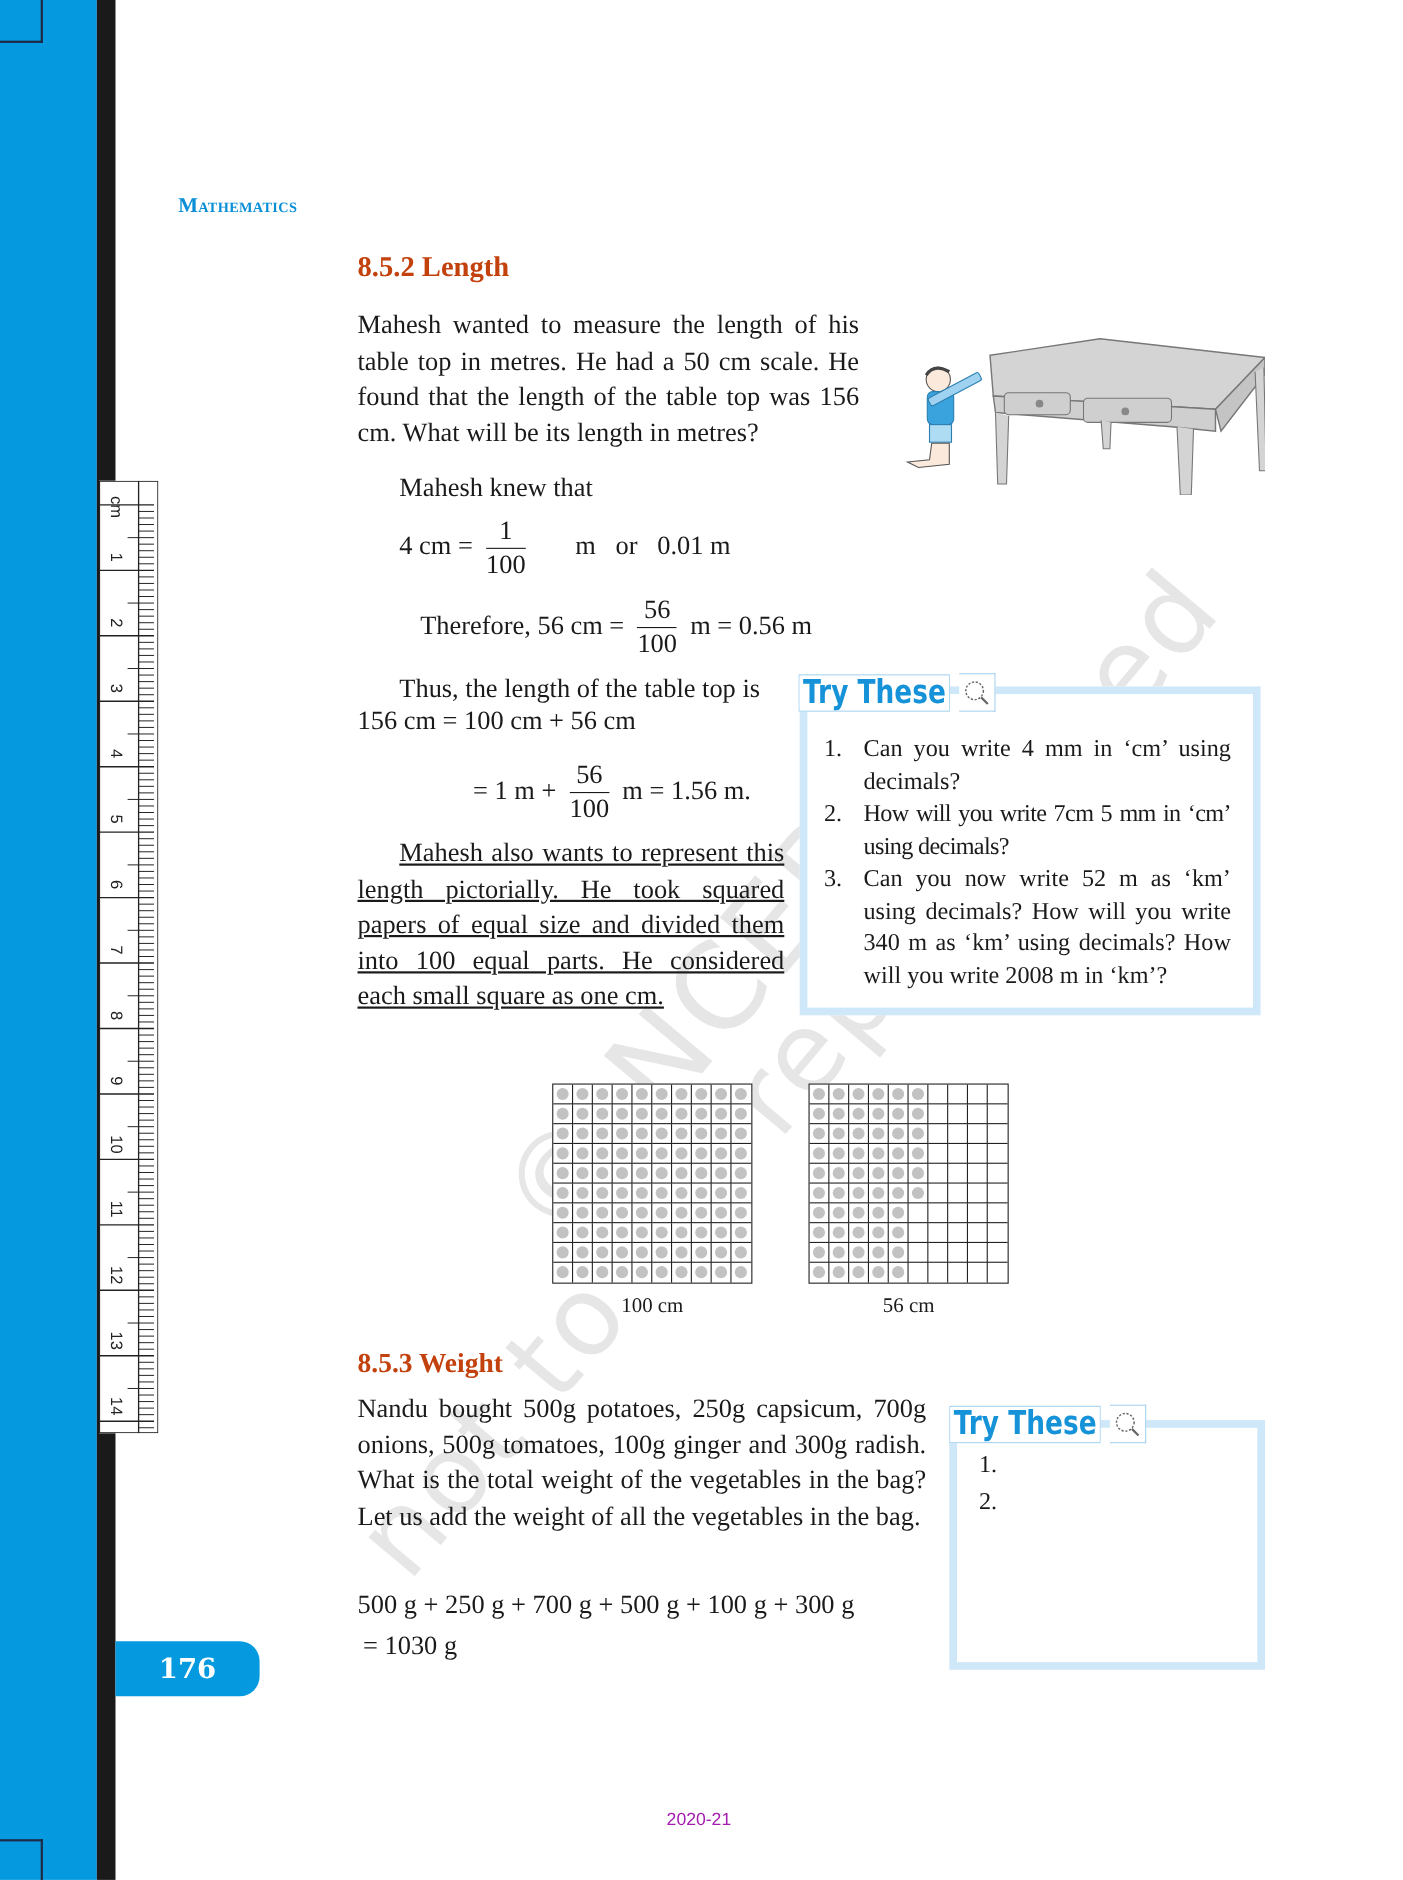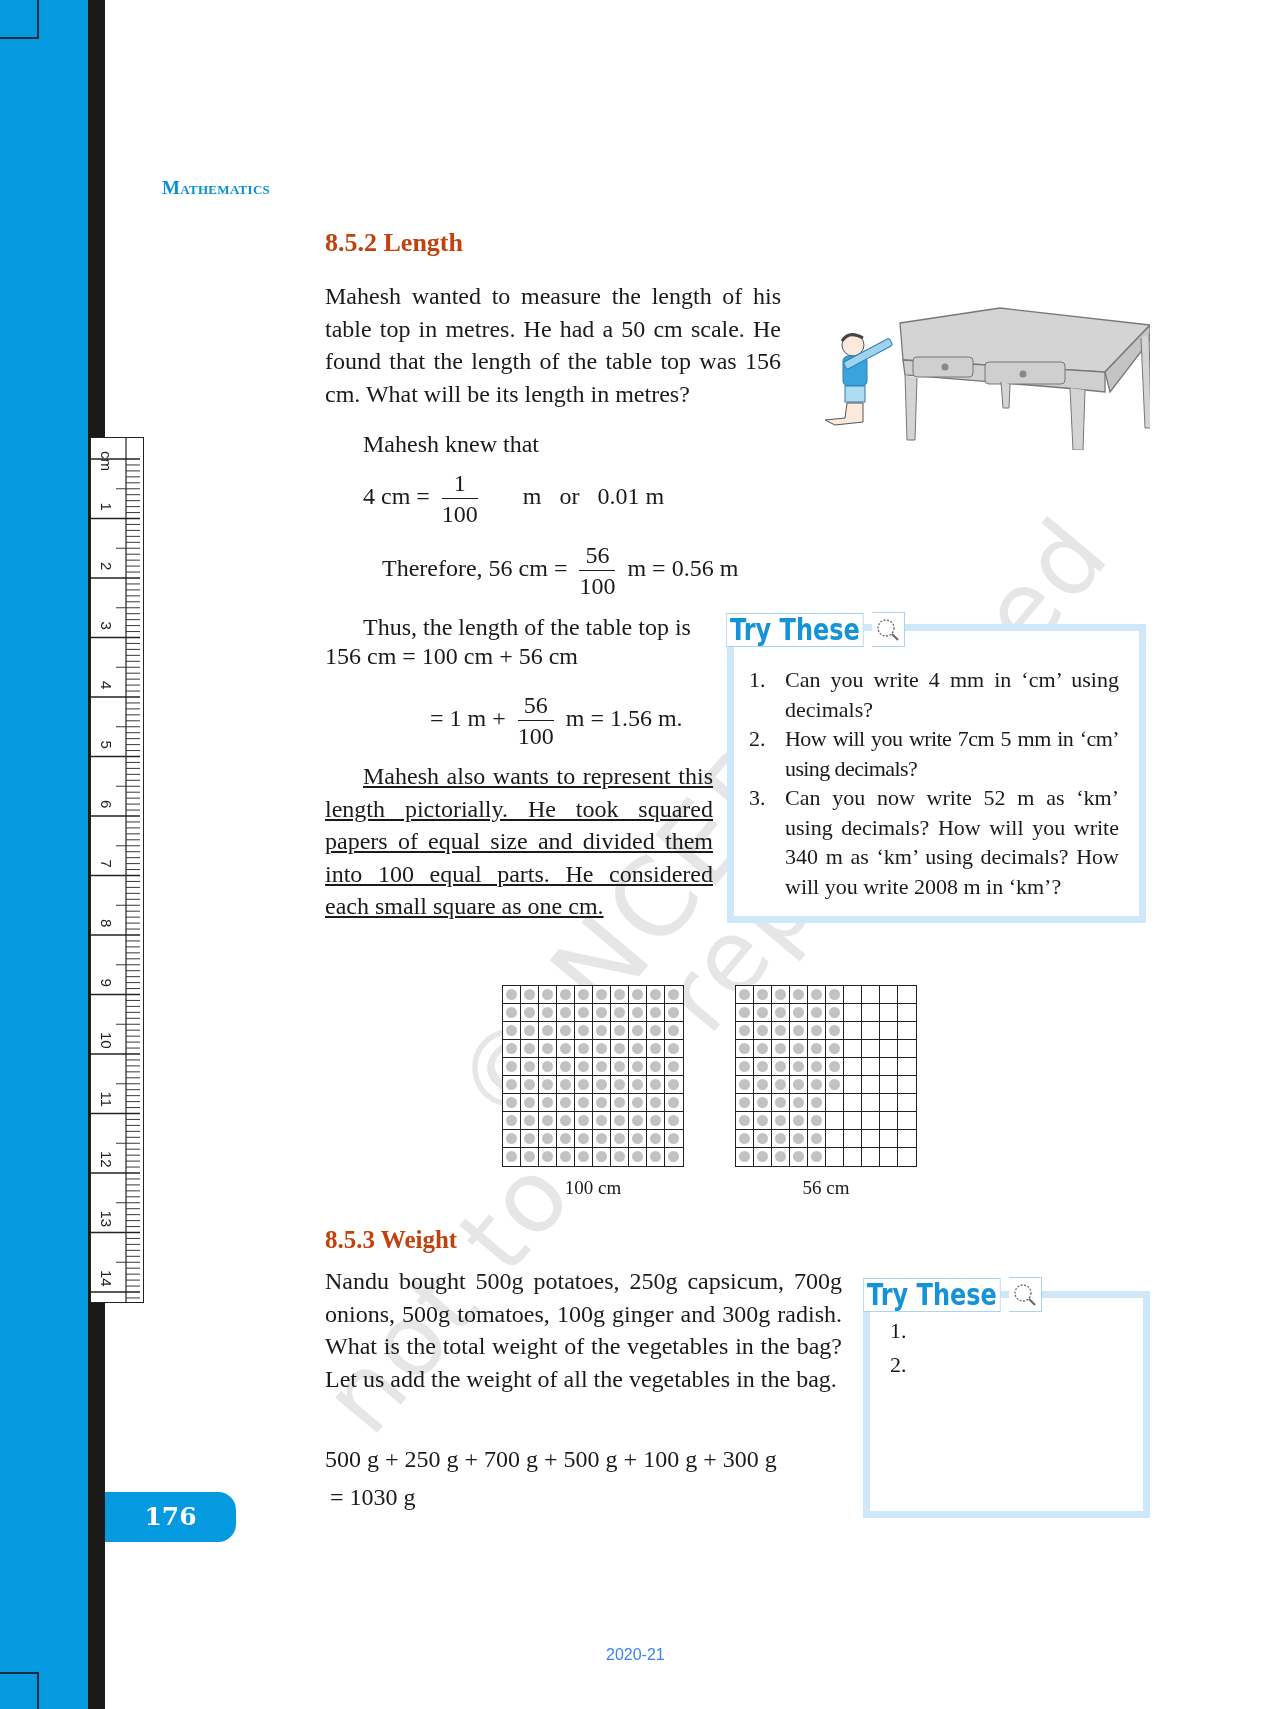--- a/index.html
+++ b/index.html
@@ -12,21 +12,21 @@
   .crop-mark-bottom { left:0; top:1672px; width:37px; height:37px; border-right:2px solid #1f2a44; border-top:2px solid #1f2a44; }
   .header-subject { left:162px; top:177px; color:#0a8fd6; font-weight:bold; font-size:15px; letter-spacing:0.3px; font-variant:small-caps; font-size:19px; }
   .section-title { color:#c2410c; font-weight:bold; font-size:26px; }
   .para { font-size:24px; line-height:32.5px; text-align:justify; }
   .math { font-size:24px; white-space:nowrap; }
   .frac { display:inline-block; vertical-align:middle; text-align:center; margin:0 6px; }
   .frac .num { display:block; border-bottom:1.5px solid #1a1a1a; padding:0 3px; line-height:30px; }
   .frac .den { display:block; line-height:30px; }
   .ruler { left:90px; top:437px; width:54px; height:866px; background:#fff; }
   .page-tab { left:105px; top:1492px; width:131px; height:50px; background:#0599e0; border-radius:0 18px 18px 0; color:#fff; font-weight:bold; font-size:25px; text-align:center; line-height:50px; font-family:"DejaVu Serif", serif; }
-  .year { left:606px; top:1646px; font-family:"Liberation Sans", sans-serif; font-size:16px; color:#3b82f6; }
+  .year { left:606px; top:1646px; font-family:"Liberation Sans", sans-serif; font-size:16px; color:#a21caf; }
   .try-box { border:7px solid #cfe8f9; background:#fff; }
   .try-label { background:#fff; border:1.5px solid #a9d4f2; color:#1693d8; font-family:"DejaVu Sans", sans-serif; font-weight:bold; font-size:30px; line-height:32px; padding:0 4px; transform:scaleX(0.8); transform-origin:left center; white-space:nowrap; }
   .try-list { list-style:none; margin:0; padding:0; font-size:22px; line-height:29.5px; }
   .try-list li { display:flex; text-align:justify; }
   .try-list .n { width:36px; flex:none; }
   .try-list .t { flex:1; }
   .grid { display:grid; grid-template-columns:repeat(10, 18px); grid-template-rows:repeat(10, 18px); border:1.5px solid #222; background:#fff; }
   .cell { border-right:1px solid #222; border-bottom:1px solid #222; box-sizing:border-box; position:relative; }
   .cell.dot::after { content:""; position:absolute; left:3px; top:3px; width:11px; height:11px; border-radius:50%; background:#c2c2c2; }
   .grid-caption { font-size:19px; text-align:center; }

